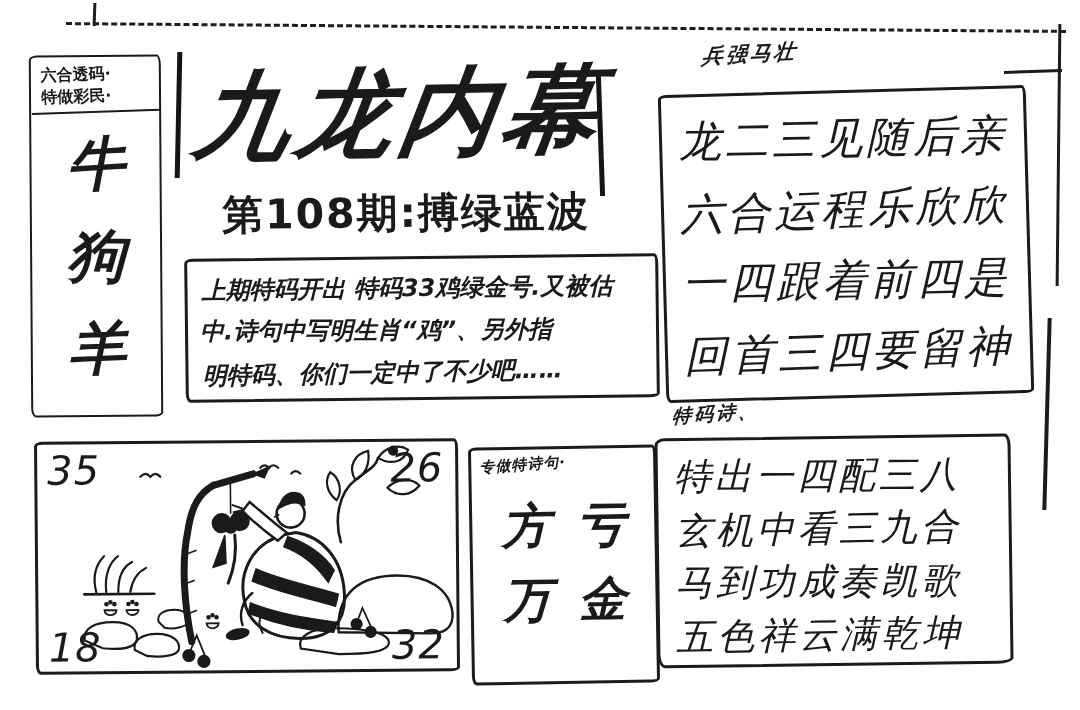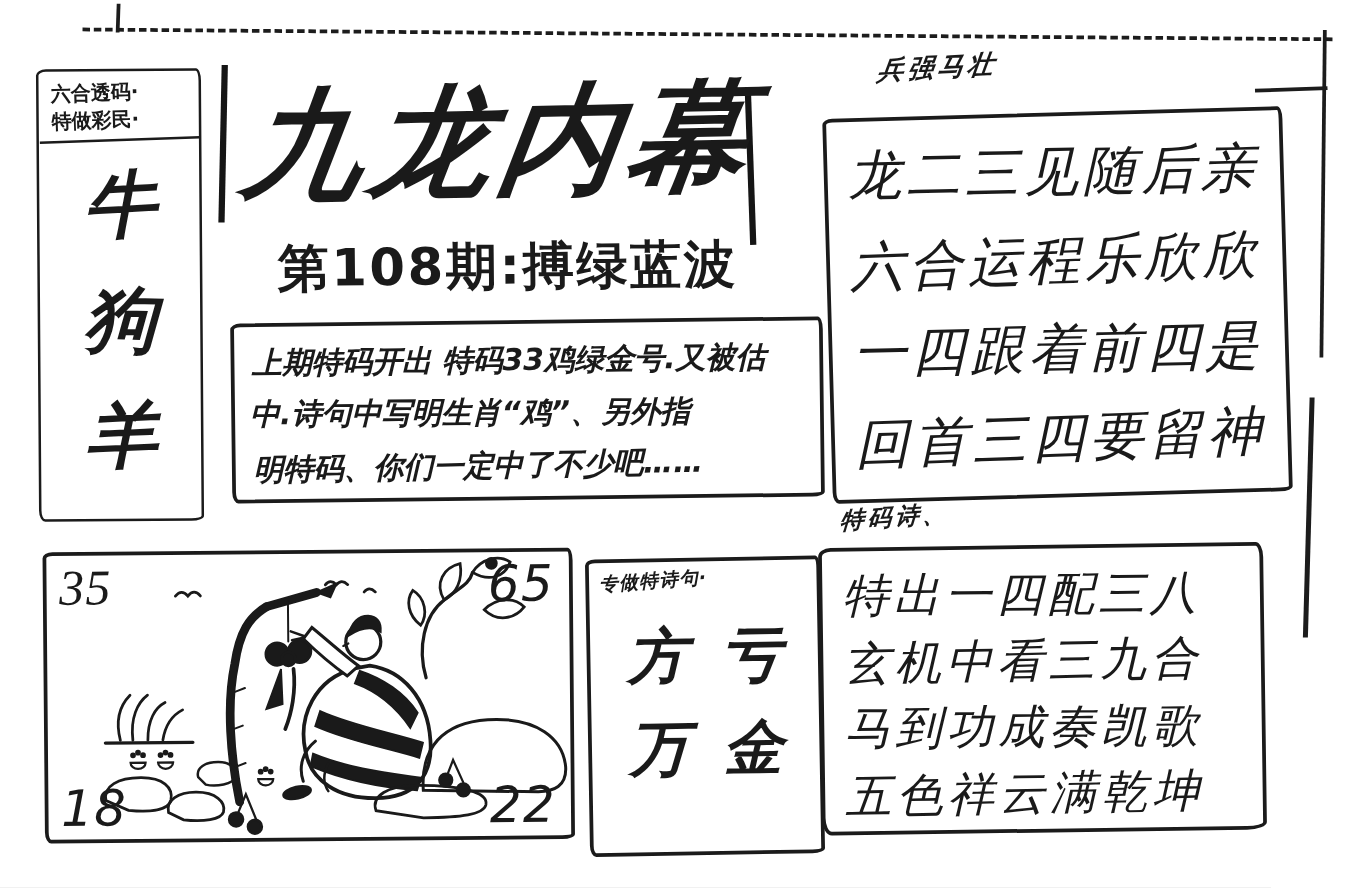--- a/index.html
+++ b/index.html
@@ -79,21 +79,21 @@
   .idiom-head { position:absolute; left:8px; top:6px; font-size:15px; font-weight:700;
     font-style:italic; letter-spacing:1px; transform:rotate(-3deg); white-space:nowrap; }
   .idiom-grid { position:absolute; left:0; top:52px; width:100%; display:grid;
     grid-template-columns:1fr 1fr; row-gap:26px; justify-items:center; padding:0 16px; }
   .idiom-grid span { font-size:48px; font-weight:600; font-style:italic; line-height:1; }
 
   
   .picture-box { left:35px; top:440px; width:424px; height:233px; transform:rotate(-0.5deg); }
   .corner-num { position:absolute; font-size:40px; font-weight:500; font-style:italic;
     line-height:1; letter-spacing:1px; }
-  .corner-num.tl { left:10px; top:6px;font-family:Liberation Serif, serif; }
+  .corner-num.tl { left:10px; top:6px; }
   .corner-num.tr { right:12px; top:6px; }
   .corner-num.bl { left:10px; bottom:4px; }
   .corner-num.br { right:12px; bottom:4px; }
   .pic-svg { position:absolute; left:0; top:0; width:100%; height:100%; }
 </style>
 </head>
 <body>
 
 <div class="sheet">
 
@@ -216,23 +216,23 @@
       <g>
         <circle cx="150" cy="212" r="5.5" fill="#1a1a1a"></circle>
         <circle cx="165" cy="218" r="5.5" fill="#1a1a1a"></circle>
         <path d="M152 206 L158 192 L166 212" stroke-width="1.8"></path>
         <circle cx="318" cy="182" r="5" fill="#1a1a1a"></circle>
         <circle cx="332" cy="190" r="5" fill="#1a1a1a"></circle>
         <path d="M320 176 L324 166 L332 184" stroke-width="1.8"></path>
       </g>
     </svg>
     <span class="corner-num tl">35</span>
-    <span class="corner-num tr">65</span>
+    <span class="corner-num tr">26</span>
     <span class="corner-num bl">18</span>
-    <span class="corner-num br">22</span>
+    <span class="corner-num br">32</span>
   </div>
 
   <div class="box idiom-box">
     <div class="idiom-head">专做特诗句·</div>
     <div class="idiom-grid">
       <span>方</span>
       <span>亏</span>
       <span>万</span>
       <span>金</span>
     </div>

